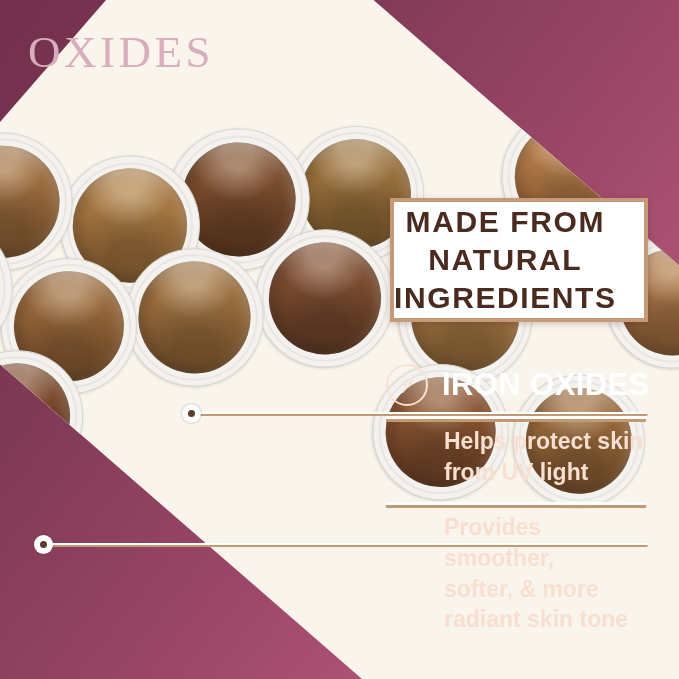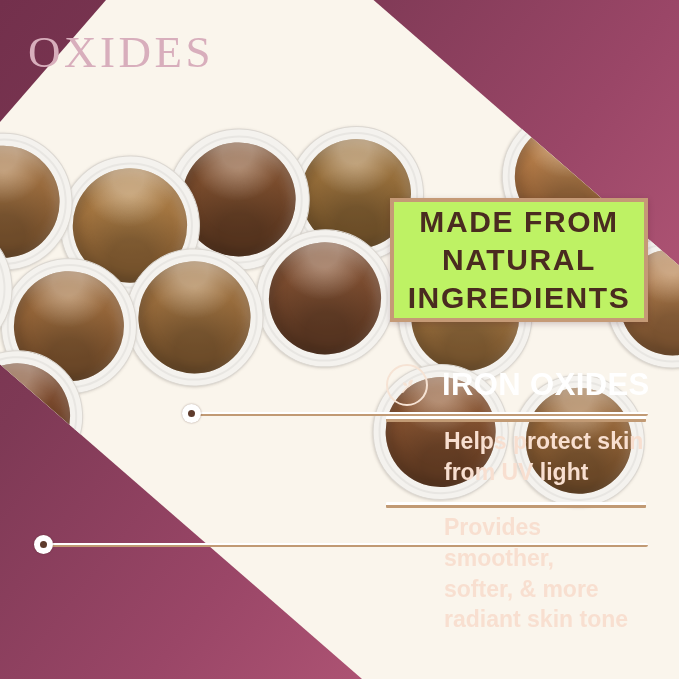--- a/index.html
+++ b/index.html
@@ -69,26 +69,25 @@
     inset: 0;
     border-radius: 50%;
     background:
       radial-gradient(circle at 22% 20%, rgba(255,255,255,0.30) 0 12%, rgba(255,255,255,0) 38%),
       radial-gradient(circle at 70% 72%, rgba(0,0,0,0.22) 0 18%, rgba(0,0,0,0) 55%);
   }
 
   
   .callout {
     position: absolute;
-    background: #bef264;
+    background: #ffffff;
     border: 4px solid #C59A76;
     box-sizing: border-box;
     display: flex;
     align-items: center;
-    justify-content: center;
     box-shadow: 0 2px 6px rgba(60,20,35,0.22);
   }
   .callout-text {
     color: #4A2B20;
     font-weight: 700;
     font-size: 30px;
     line-height: 1.26;
     letter-spacing: 1.6px;
     text-align: center;
     text-transform: uppercase;

